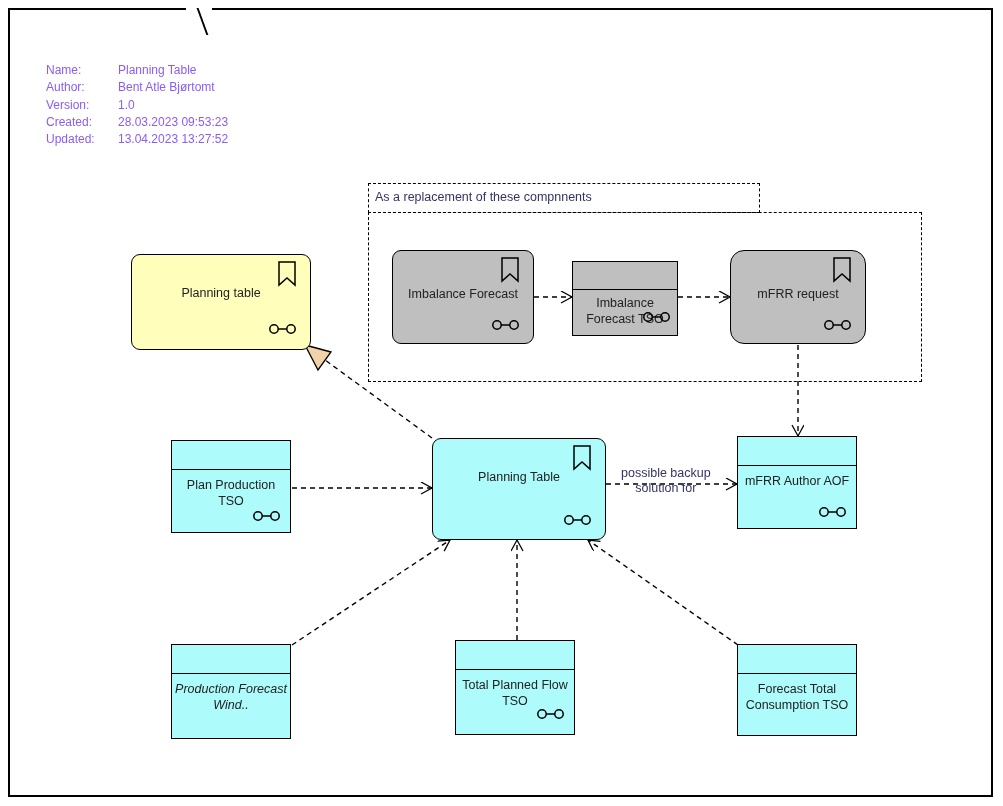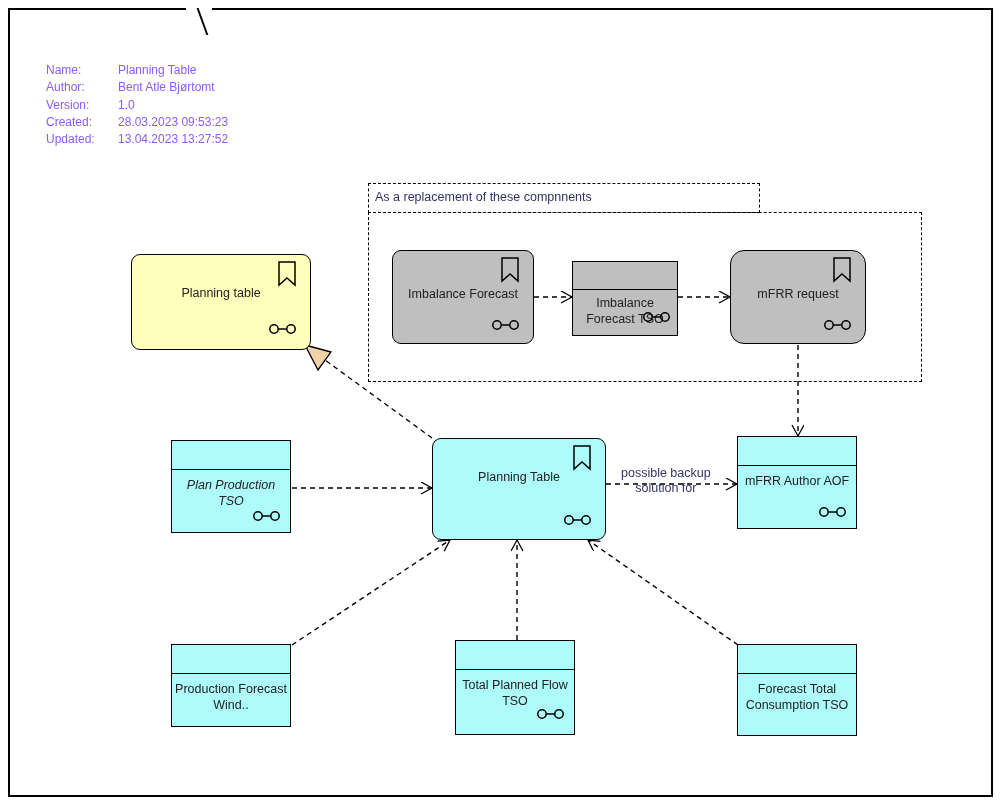--- a/index.html
+++ b/index.html
@@ -201,21 +201,21 @@
     </div>
     <div class="ballsocket" style="right:12px;bottom:13px;">
       <svg width="30" height="12" viewBox="0 0 30 12">
           <circle cx="6" cy="6" r="4.2" fill="none" stroke="#000" stroke-width="1.5"></circle>
           <line x1="10" y1="6" x2="19" y2="6" stroke="#000" stroke-width="1.5"></line>
           <circle cx="23" cy="6" r="4.2" fill="none" stroke="#000" stroke-width="1.5"></circle>
         </svg>
     </div>
   </div>
 
-  <div class="node banded fill-cyan" style="left:171px;top:440px;width:120px;height:93px;font-style:italic;">
+  <div class="node banded fill-cyan" style="left:171px;top:440px;width:120px;height:93px;">
     <div class="band-line" style="top:28px;"></div>
     <div class="label" style="top:36px;">Plan Production
 TSO</div>
     <div class="ballsocket" style="right:8px;bottom:10px;">
       <svg width="30" height="12" viewBox="0 0 30 12">
           <circle cx="6" cy="6" r="4.2" fill="none" stroke="#000" stroke-width="1.5"></circle>
           <line x1="10" y1="6" x2="19" y2="6" stroke="#000" stroke-width="1.5"></line>
           <circle cx="23" cy="6" r="4.2" fill="none" stroke="#000" stroke-width="1.5"></circle>
         </svg>
     </div>
@@ -226,21 +226,21 @@
     <div class="label" style="top:36px;left:-12px;right:-12px;">mFRR Author AOF</div>
     <div class="ballsocket" style="right:8px;bottom:10px;">
       <svg width="30" height="12" viewBox="0 0 30 12">
           <circle cx="6" cy="6" r="4.2" fill="none" stroke="#000" stroke-width="1.5"></circle>
           <line x1="10" y1="6" x2="19" y2="6" stroke="#000" stroke-width="1.5"></line>
           <circle cx="23" cy="6" r="4.2" fill="none" stroke="#000" stroke-width="1.5"></circle>
         </svg>
     </div>
   </div>
 
-  <div class="node banded fill-cyan" style="left:171px;top:644px;width:120px;height:83px;">
+  <div class="node banded fill-cyan" style="left:171px;top:644px;width:120px;height:95px;font-style:italic;">
     <div class="band-line" style="top:28px;"></div>
     <div class="label" style="top:36px;left:-6px;right:-6px;">Production Forecast
 Wind..</div>
   </div>
 
   <div class="node banded fill-cyan" style="left:455px;top:640px;width:120px;height:95px;">
     <div class="band-line" style="top:28px;"></div>
     <div class="label" style="top:36px;left:-6px;right:-6px;">Total Planned Flow
 TSO</div>
     <div class="ballsocket" style="right:8px;bottom:14px;">

